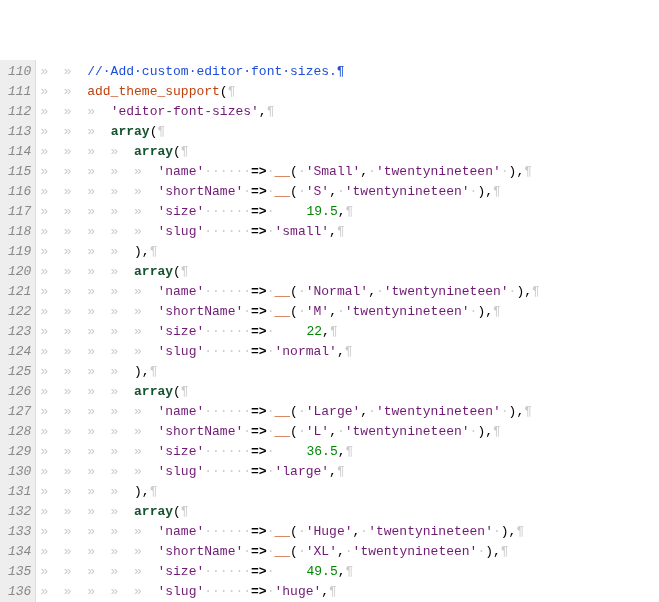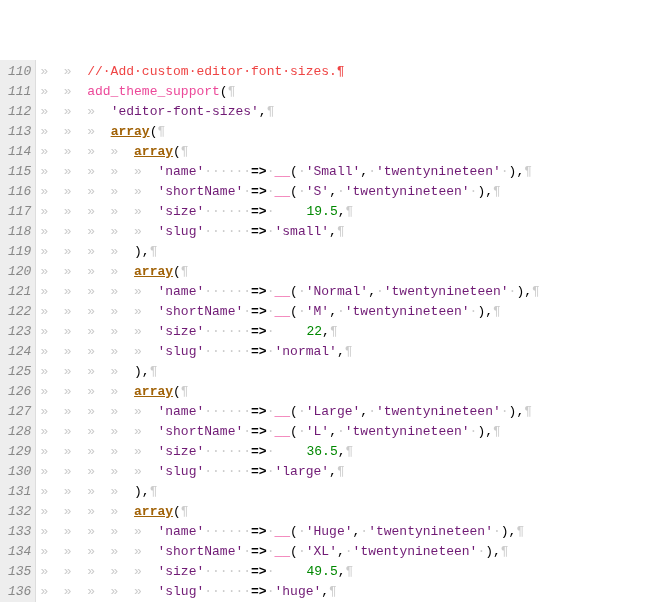--- a/index.html
+++ b/index.html
@@ -3,25 +3,25 @@
 <meta charset="utf-8">
 <style>
 * { margin: 0; padding: 0; box-sizing: border-box; }
 body { font-family: Consolas, Monaco, 'Courier New', monospace; font-size: 13px; background: #fff; white-space: pre; }
 .editor { display: flex; width: 659px; height: 602px; overflow: hidden; }
 .gutter { background: #eeeeee; color: #888888; text-align: right; padding: 2px 4px 2px 8px; user-select: none; border-right: 1px solid #ddd; flex-shrink: 0; }
 .gutter div { height: 20px; line-height: 20px; font-style: italic; }
 .code { padding: 2px 0 2px 4px; flex-grow: 1; }
 .code div { height: 20px; line-height: 20px; }
 .ws { color: #cccccc; }
-.comment { color: #ef4444; }
-.func { color: #ec4899; }
+.comment { color: #1d4ed8; }
+.func { color: #c2410c; }
 .punct { color: #000000; }
 .string { color: #701a75; }
-.keyword { color: #a16207; font-weight: bold; text-decoration: underline; }
+.keyword { color: #14532d; font-weight: bold; }
 .op { color: #000000; font-weight: bold; }
 .num { color: #008800; margin-left: 32px; }
 </style>
 </head>
 <body>
 
 
 
 <div class="editor">
   <div class="gutter" id="gutter"><div>110</div><div>111</div><div>112</div><div>113</div><div>114</div><div>115</div><div>116</div><div>117</div><div>118</div><div>119</div><div>120</div><div>121</div><div>122</div><div>123</div><div>124</div><div>125</div><div>126</div><div>127</div><div>128</div><div>129</div><div>130</div><div>131</div><div>132</div><div>133</div><div>134</div><div>135</div><div>136</div></div>

